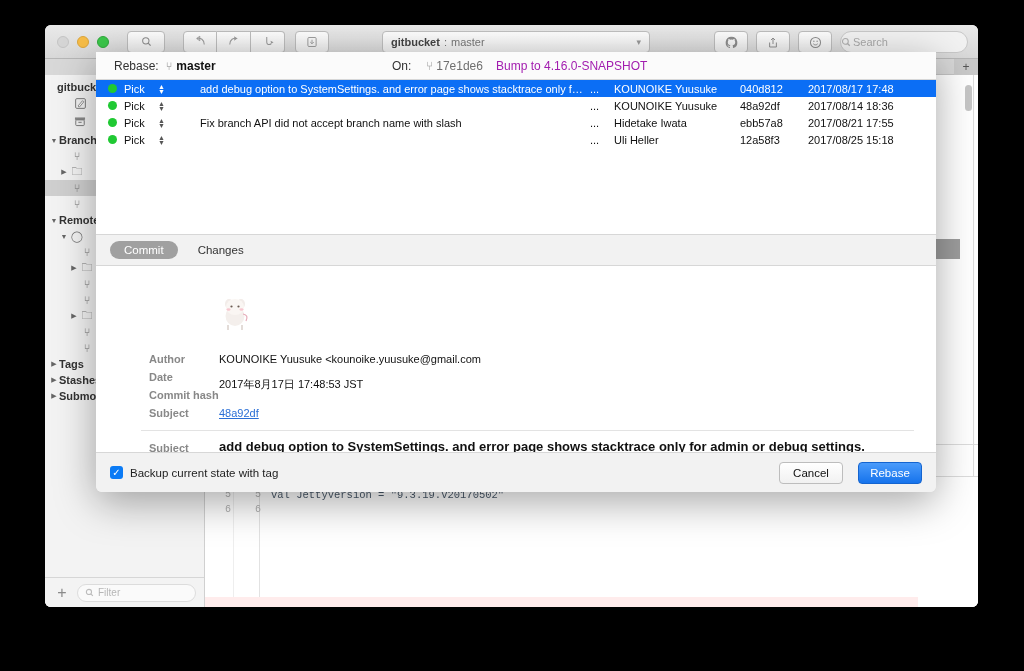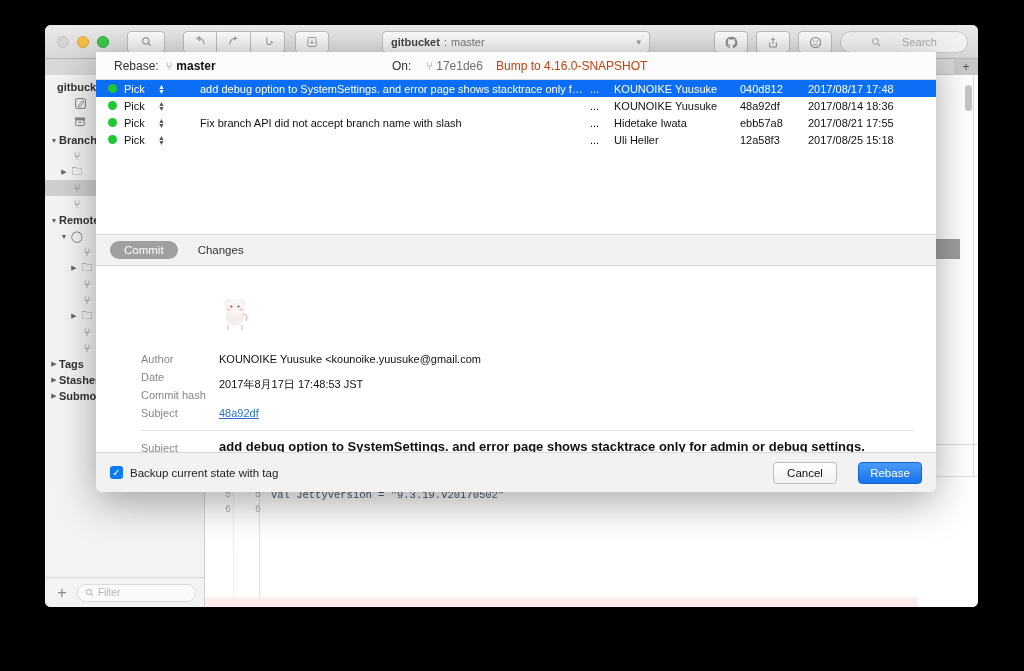--- a/index.html
+++ b/index.html
@@ -57,21 +57,21 @@
   }
   .repo-name { color: #444; font-weight: bold; }
   .repo-sep { color: #777; margin: 0 4px; }
   .repo-branch { color: #777; }
   .repo-chev { margin-left: auto; color: #999; font-size: 9px; }
 
   .tb-right { position: absolute; right: 10px; top: 6px; display: flex; gap: 8px; align-items: center; }
   .search-field {
     width: 128px; height: 22px;
     background: #f2f2f2; border: 1px solid #c8c8c8; border-radius: 11px;
-    display: flex; align-items: center; justify-content: center; gap: 21px;
+    display: flex; align-items: center; justify-content: flex-start; gap: 2px;
     color: #a9a9a9; font-size: 11px;
   }
 
   
   .sidebar {
     position: absolute; left: 0; top: 34px; width: 160px; bottom: 0;
     background: #f3f3f3; border-right: 1px solid #d0d0d0;
     font-size: 11px; color: #3a3a3a;
   }
   .sb-header { height: 16px; background: #d8d8d8; }
@@ -130,21 +130,21 @@
     height: 28px; background: #fbfbfb; border-bottom: 1px solid #d7d7d7;
     display: flex; align-items: center; font-size: 12px; color: #222;
     position: relative;
   }
   .rebase-lbl { margin-left: 18px; color: #333; }
   .branch-ico { margin: 0 4px 0 7px; color: #888; font-size: 11px; }
   .rebase-branch { font-weight: bold; color: #111; }
   .on-lbl { position: absolute; left: 296px; color: #333; }
   .on-hash { position: absolute; left: 330px; color: #6f6f6f; }
   .on-hash .cico { color:#999; margin-right:3px; }
-  .on-msg { position: absolute; left: 400px; color: #c2410c; }
+  .on-msg { position: absolute; left: 400px; color: #a21caf; }
 
   
   .commit-list { background: #fff; border-bottom: 1px solid #d7d7d7; }
   .crow {
     height: 17px; display: flex; align-items: center; font-size: 11px; color: #111;
     position: relative;
   }
   .crow.selected { background: #0b6ef5; color: #fff; }
   .dot { position: absolute; left: 12px; width: 9px; height: 9px; border-radius: 50%; background: #20c933; }
   .pick { position: absolute; left: 28px; font-size: 11px; }
@@ -163,40 +163,40 @@
   }
   .tab.active { background: #a0a0a0; color: #fff; }
 
   .detail {
     flex: 1; background: #fff; border-top: 1px solid #d7d7d7; position: relative; overflow: hidden;
   }
   .avatar {
     position: absolute; left: 120px; top: 28px; width: 38px; height: 38px;
   }
   .dl { position: absolute; font-size: 11px; }
-  .dkey { color: #888; left: 45px; }
+  .dkey { color: #888; left: 53px; font-weight: bold; }
   .dval { color: #111; left: 123px; }
   .dval a { color: #2a6fd6; }
   .hr { position: absolute; left: 45px; right: 22px; height: 1px; background: #e3e3e3; }
   .subj { font-size: 13px; font-weight: bold; color: #111; }
 
   
   .sheet-foot {
     height: 40px; background: #f2f2f2; border-top: 1px solid #d7d7d7;
     display: flex; align-items: center; padding: 0 14px;
   }
   .cbox { width: 13px; height: 13px; background: #0b7bf5; border-radius: 3px; color: #fff; font-size: 10px; display: flex; align-items: center; justify-content: center; }
   .cb-label { font-size: 11.5px; color: #222; margin-left: 7px; }
-  .foot-btns { margin-left: auto; display: flex; gap: 21px; align-items: center; }
+  .foot-btns { margin-left: auto; display: flex; gap: 1px; align-items: center; }
   .btn {
     min-width: 64px; height: 22px; border-radius: 4px; font-size: 11.5px;
     display: flex; align-items: center; justify-content: center;
     border: 1px solid #bdbdbd; background: linear-gradient(#fff,#f1f1f1); color: #111;
   }
-  .btn.primary { background: linear-gradient(#4a9bfb,#1673ec); border-color: #1464cf; color: #fff; }
+  .btn.primary { background: linear-gradient(#4a9bfb,#1673ec); border-color: #1464cf; color: #fff; margin-left: 14px; }
 </style>
 </head>
 <body>
 
 <div id="screen">
 
   <div class="app-window">
 
     <div class="titlebar">
       <div class="traffic">

